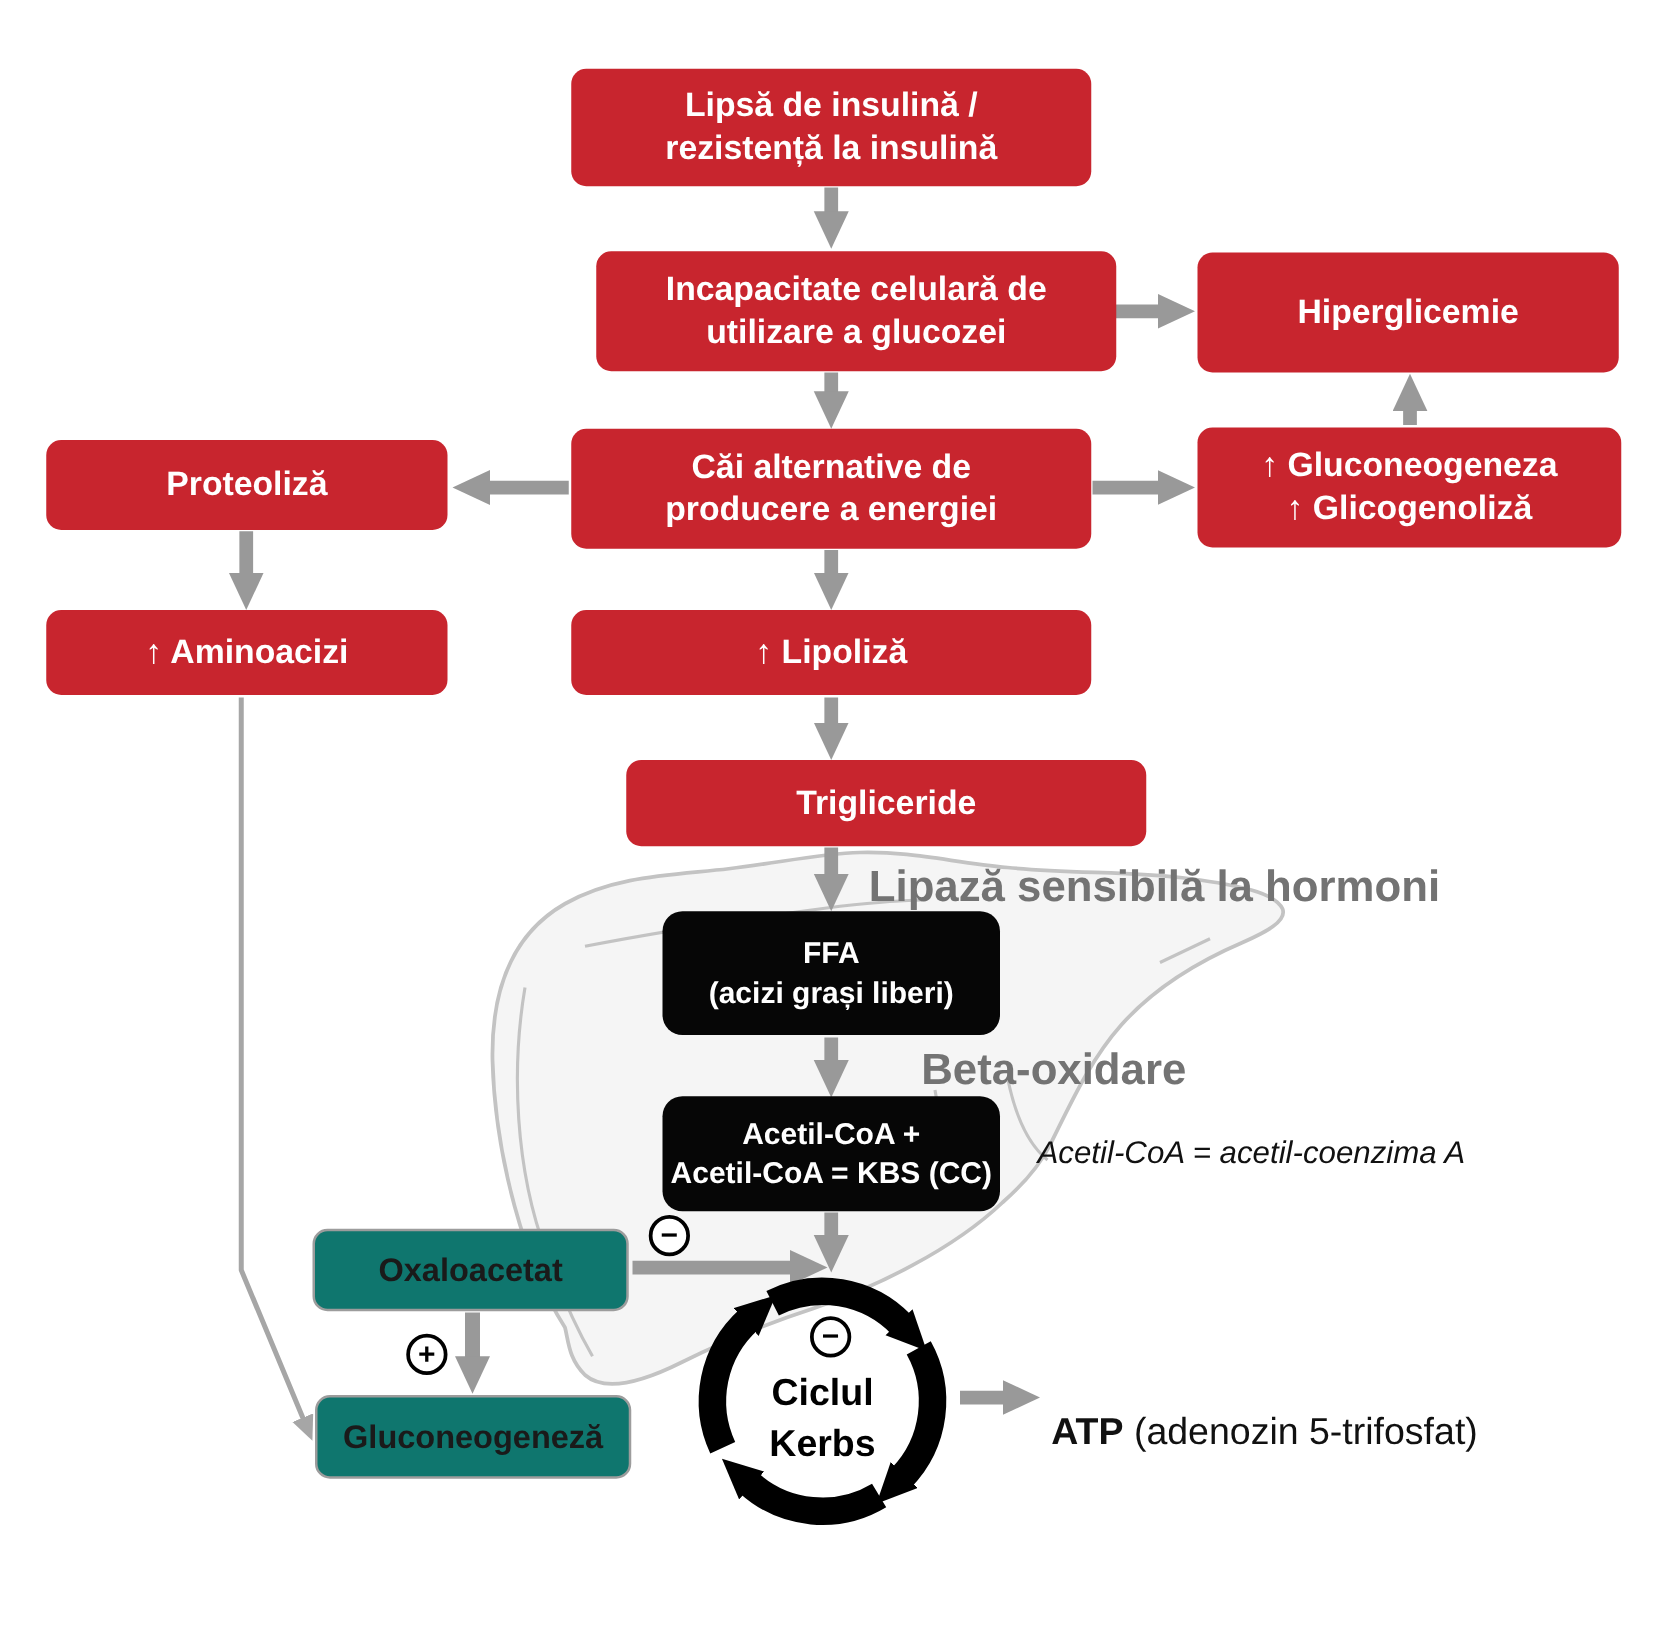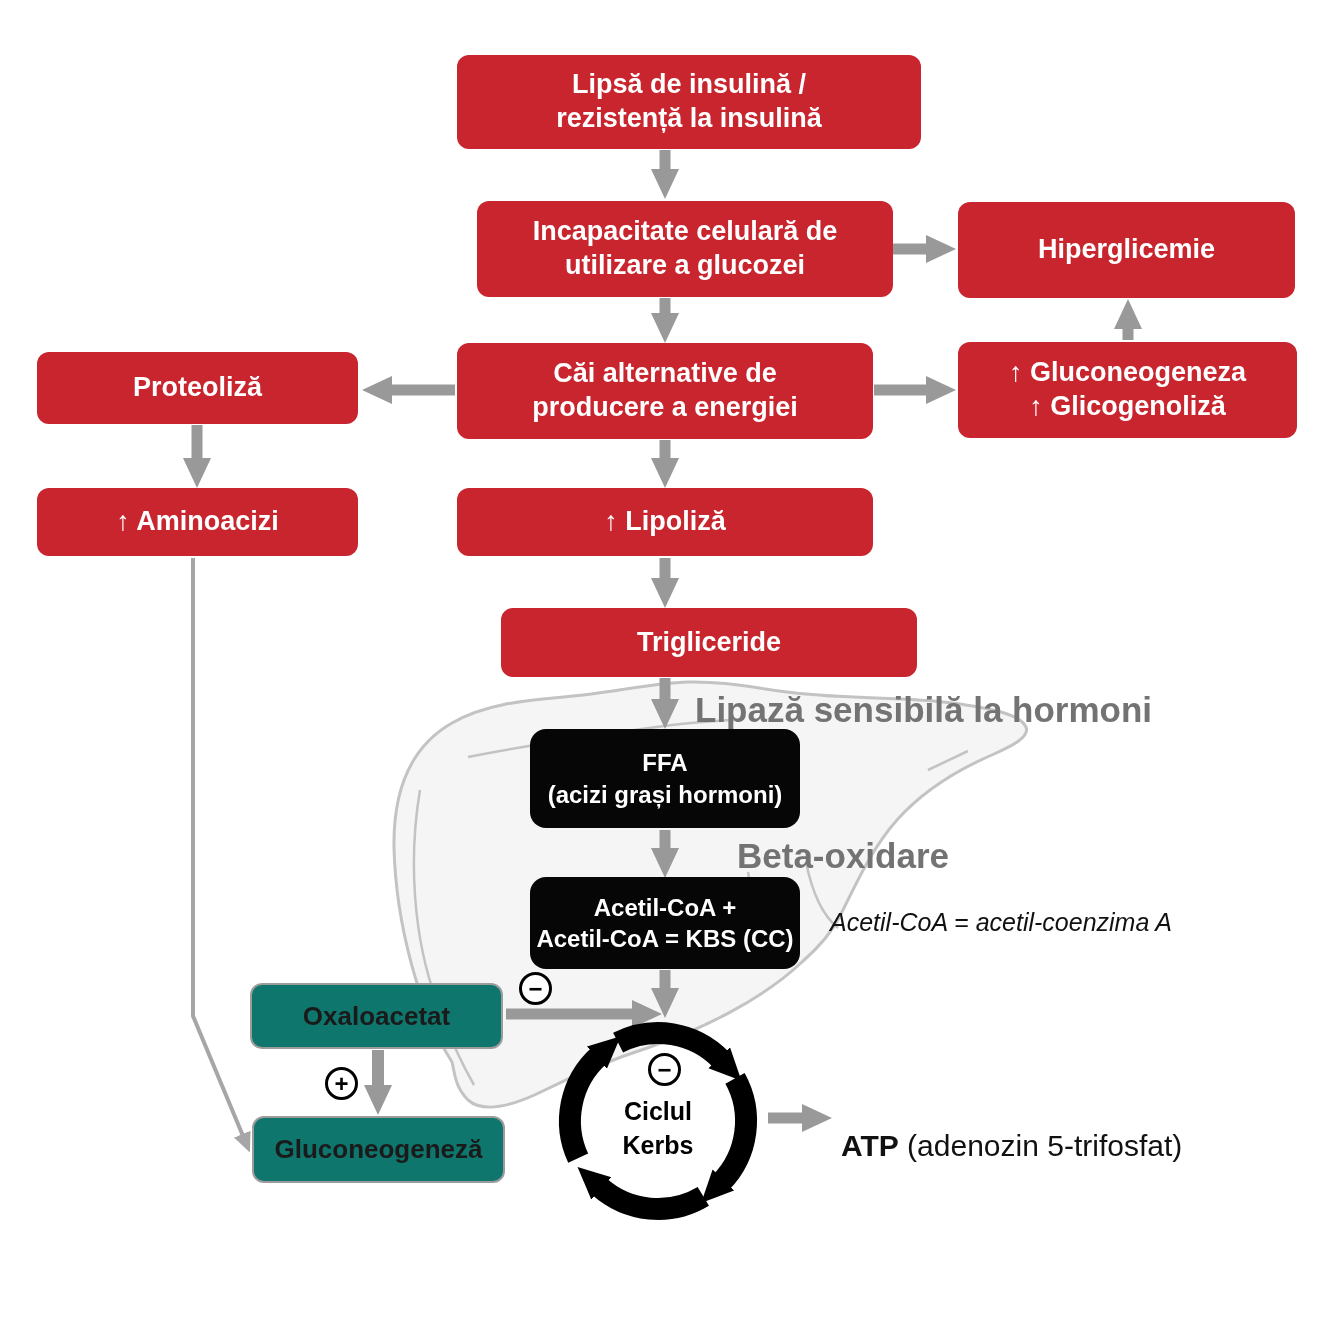--- a/index.html
+++ b/index.html
@@ -23,21 +23,21 @@
     position:absolute; font-style:italic; font-weight:normal; color:#111111; font-size:25px; white-space:nowrap;
   }
   .sign {
     position:absolute; width:33px; height:33px; background:#ffffff;
     border:3px solid #000000; border-radius:50%;
     display:flex; align-items:center; justify-content:center;
     font-weight:bold; font-size:24px; color:#000; line-height:1; box-sizing:border-box;
   }
   .cycle-label {
     position:absolute; left:593px; top:1095px; width:130px;
-    text-align:center; font-weight:bold; font-size:25px; color:#000;
+    text-align:center; font-weight:bold; font-size:30px; color:#000;
     white-space:pre-line; line-height:1.35;
   }
   .atp-line { position:absolute; left:841px; top:1100px; font-size:30px; color:#111; white-space:nowrap;margin-top:29px; }
   .atp-line .b { font-weight:bold; }
 </style>
 </head>
 <body>
 
 <div class="canvas">
 
@@ -85,35 +85,35 @@
     <path d="M455,390 L390,390" stroke="#999999" stroke-width="11" fill="none" marker-end="url(#gh)"></path>
     <path d="M874,390 L928,390" stroke="#999999" stroke-width="11" fill="none" marker-end="url(#gh)"></path>
     <path d="M1128,340 L1128,327" stroke="#999999" stroke-width="11" fill="none" marker-end="url(#gh)"></path>
     <path d="M197,425 L197,460" stroke="#999999" stroke-width="11" fill="none" marker-end="url(#gh)"></path>
     <path d="M378,1050 L378,1087" stroke="#999999" stroke-width="12" fill="none" marker-end="url(#gh)"></path>
     <path d="M506,1014 L634,1014" stroke="#999999" stroke-width="11" fill="none" marker-end="url(#gh)"></path>
     <path d="M768,1118 L804,1118" stroke="#999999" stroke-width="11" fill="none" marker-end="url(#gh)"></path>
     <path d="M193,558 L193,1016 L243,1136" stroke="#a6a6a6" stroke-width="4" fill="none" stroke-linejoin="round" marker-end="url(#gs)"></path>
   </svg>
 
-  <div class="box red" style="left:457px; top:55px;  width:464px; height:94px;">Lipsă de insulină /
+  <div class="box red" style="left:457px; top:55px;  width:416px; height:94px;">Lipsă de insulină /
 rezistență la insulină</div>
   <div class="box red" style="left:457px; top:201px; width:416px; height:96px;margin-left:20px;">Incapacitate celulară de
 utilizare a glucozei</div>
   <div class="box red" style="left:958px; top:202px; width:337px; height:96px;">Hiperglicemie</div>
   <div class="box red" style="left:457px; top:343px; width:416px; height:96px;">Căi alternative de
 producere a energiei</div>
   <div class="box red" style="left:37px;  top:352px; width:321px; height:72px;">Proteoliză</div>
   <div class="box red" style="left:958px; top:342px; width:339px; height:96px;">↑ Gluconeogeneza
 ↑ Glicogenoliză</div>
   <div class="box red" style="left:37px;  top:488px; width:321px; height:68px;">↑ Aminoacizi</div>
   <div class="box red" style="left:457px; top:488px; width:416px; height:68px;">↑ Lipoliză</div>
   <div class="box red" style="left:457px; top:608px; width:416px; height:69px;margin-left:44px;">Trigliceride</div>
   <div class="box blackbox" style="left:530px; top:729px; width:270px; height:99px;">FFA
-(acizi grași hormoni)</div>
+(acizi grași liberi)</div>
   <div class="box blackbox" style="left:530px; top:877px; width:270px; height:92px;">Acetil-CoA +
 Acetil-CoA = KBS (CC)</div>
   <div class="box graybox" style="left:250px; top:983px; width:253px; height:66px;">Oxaloacetat</div>
   <div class="box graybox" style="left:252px; top:1116px; width:253px; height:67px;">Gluconeogeneză</div>
 
   <div class="lbl" style="left:695px; top:690px;">Lipază sensibilă la hormoni</div>
   <div class="lbl" style="left:737px; top:836px;">Beta-oxidare</div>
   <div class="note" style="left:830px; top:908px;">Acetil-CoA = acetil-coenzima A</div>
 
   <div class="sign" style="left:519px; top:972px;">−</div>

